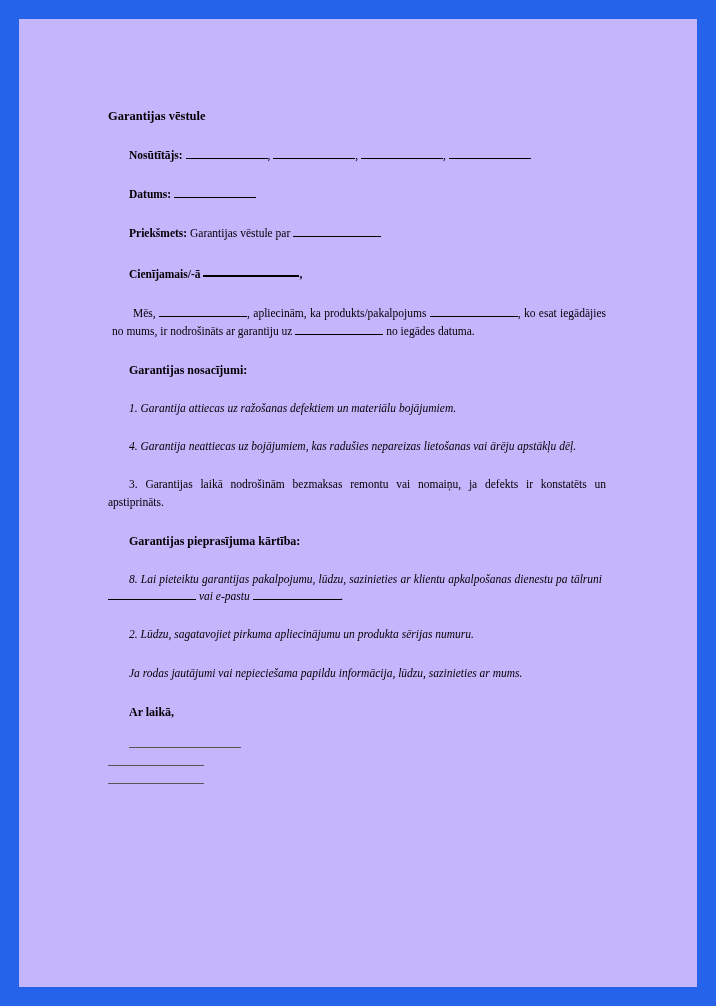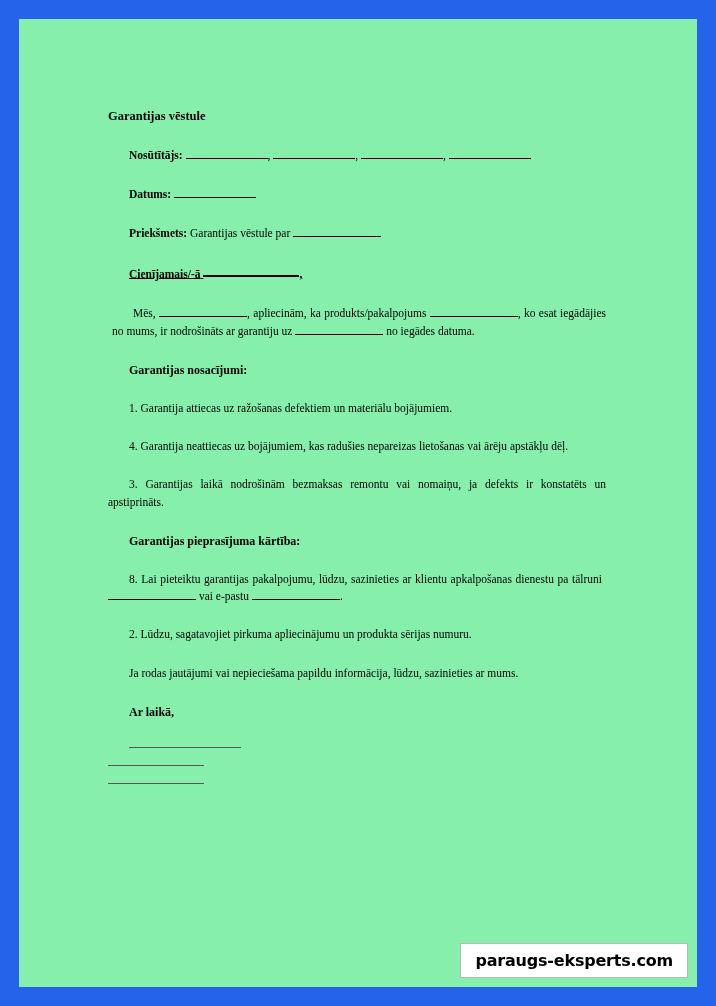--- a/index.html
+++ b/index.html
@@ -13,21 +13,21 @@
     font-family: "Liberation Serif", "DejaVu Serif", serif;
     overflow: hidden;
     position: relative;
   }
   .page {
     position: absolute;
     left: 19px;
     top: 19px;
     right: 19px;
     bottom: 19px;
-    background: #86efac;
+    background: #c4b5fd;
     overflow: hidden;
   }
   .doc {
     position: absolute;
     left: 89px;
     top: 88px;
     width: 498px;
     color: #000000;
     font-size: 11.5px;
     line-height: 1.5;
@@ -53,37 +53,37 @@
   }
   .blank.b-sender { width: 82px; }
   .blank.b-date { width: 82px; }
   .blank.b-subject { width: 88px; }
   .blank.b-greet { width: 96px; border-bottom-width: 2px; }
   .blank.b-inline { width: 88px; }
   .greeting {
     margin: 0 0 23px 0;
     padding-left: 21px;
     font-weight: bold;
-    text-decoration: underline;
   }
   .body-para {
     margin: 0 0 21px 4px;
     text-align: justify;
     text-indent: 21px;
   }
   .section-head {
     font-weight: bold;
     font-size: 12px;
     margin: 16px 0 21px 0;
     padding-left: 21px;
   }
   .item {
     margin: 0 4px 21px 0;
     text-align: justify;
     text-indent: 21px;
+    font-style: italic;
   }
   .item-last {
     margin: 0 0 21px 0;
     text-align: justify;
     text-indent: 21px;
   }
   .closing {
     font-weight: bold;
     font-size: 12px;
     margin: 0 0 26px 0;
@@ -176,15 +176,14 @@
     <div class="closing">Ar laikā,</div>
 
     <div class="sig-group">
       <div class="sig-line s1"></div>
       <div class="sig-line s2"></div>
       <div class="sig-line s3"></div>
     </div>
 
   </div>
 
-  <div class="watermark">paraugs-eksperts.com</div>
 
 </div>
 
 </body></html>

